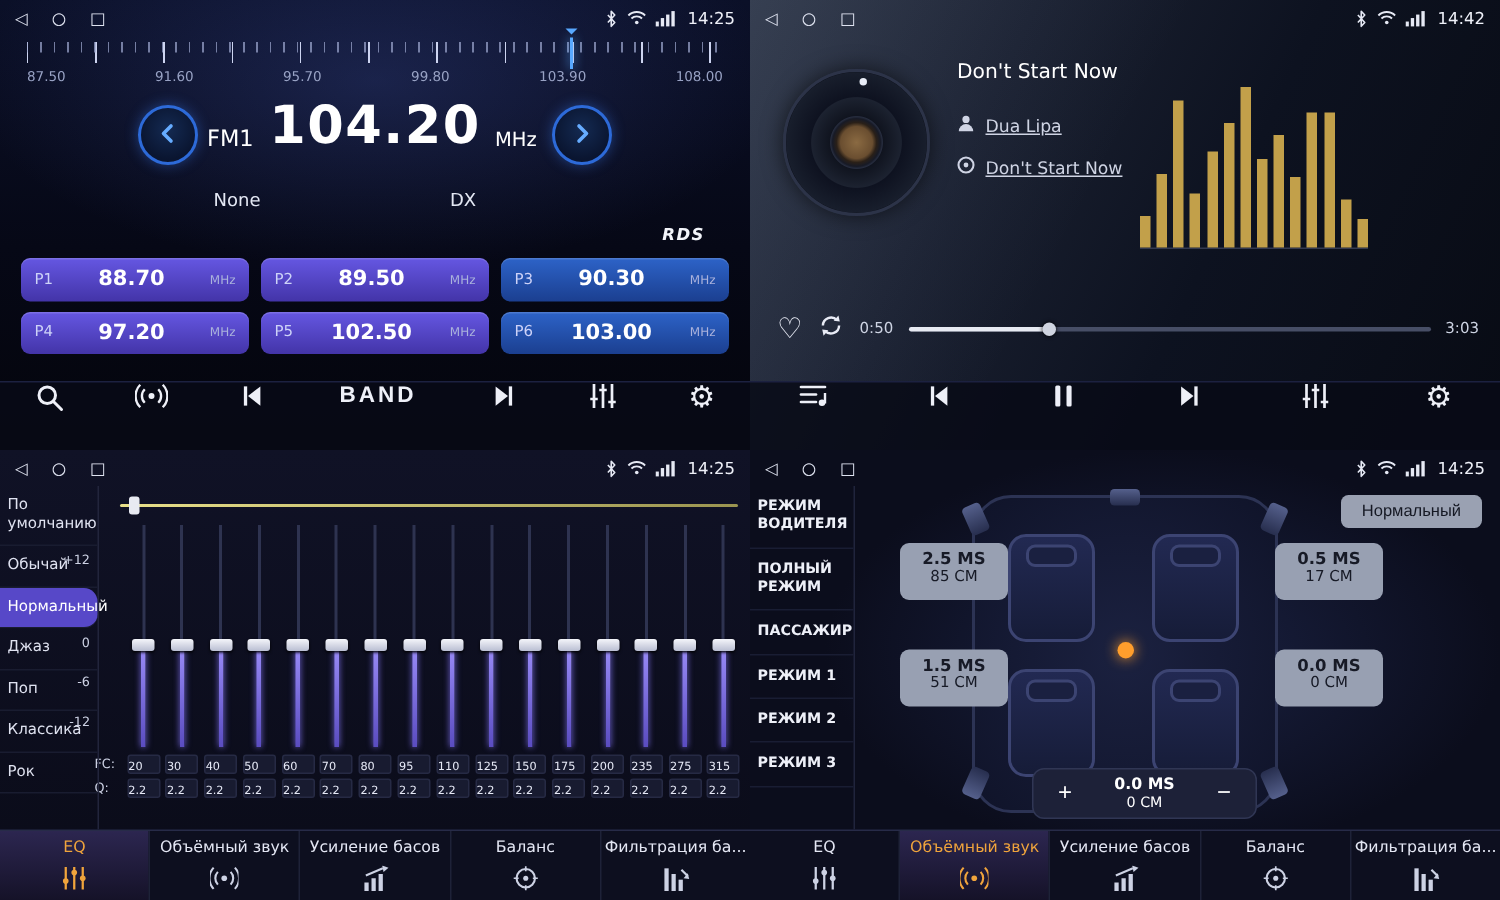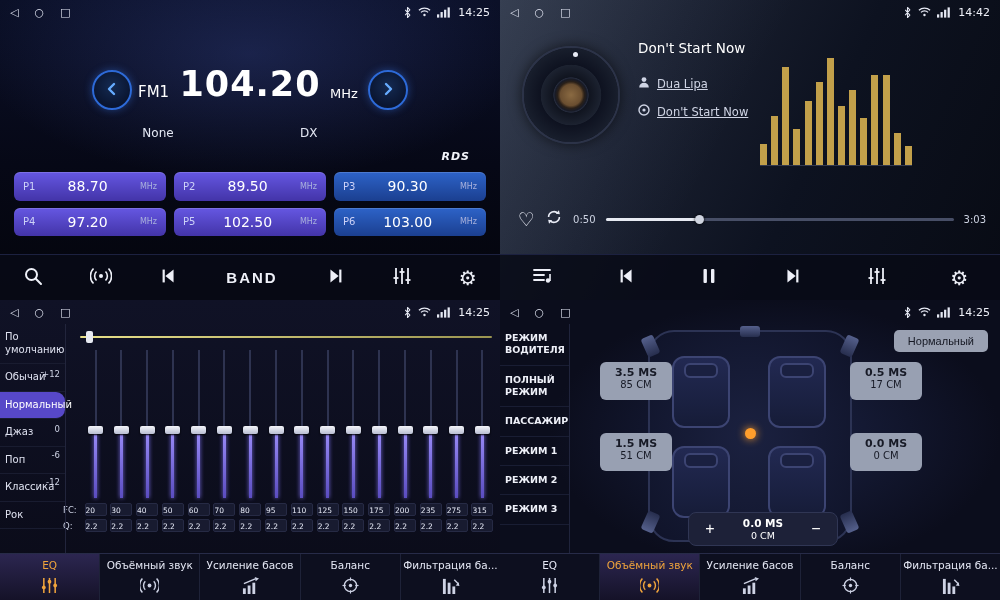--- a/index.html
+++ b/index.html
@@ -12,21 +12,21 @@
   
   .statusbar { position:absolute; top:0; left:0; right:0; height:24px; display:flex;
                justify-content:space-between; align-items:center; padding:0 10px; z-index:6; }
   .navkeys { display:flex; gap:16px; font-size:11px; color:#dfe3f0; }
   .navkey { cursor:pointer; }
   .statusicons { display:flex; align-items:center; gap:6px; color:#e6e9f4; }
   .sicon { display:flex; align-items:center; }
   .time { font-size:11px; color:#eef0f8; margin-left:2px; }
 
   .toolbar { position:absolute; left:0; right:0; bottom:0; height:46px; display:flex;
-             align-items:center; justify-content:space-around; background:rgba(8,10,22,.85);
+             align-items:flex-start; justify-content:space-around; background:rgba(8,10,22,.85);
              border-top:1px solid #1c2140; z-index:5; }
   .toolbar button { background:none; border:none; color:#eef0f8; cursor:pointer;
                     display:flex; align-items:center; justify-content:center; }
   .band-btn { font-size:15px; letter-spacing:2px; color:#fff; font-weight:bold; }
   .gear { font-size:20px; line-height:1; }
 
   .tabbar { position:absolute; left:0; right:0; bottom:0; height:47px; background:#0d0f1f;
             border-top:1px solid #272b48; display:flex; z-index:6; }
   .tab { flex:1; display:flex; flex-direction:column; align-items:center; border-right:1px solid #1e2238;
          padding-top:2px; cursor:pointer; min-width:0; }
@@ -66,21 +66,21 @@
   .dx { position:absolute; left:300px; top:126px; font-size:12px; color:#e4e8f4; }
   .rds { position:absolute; right:30px; top:150px; font-size:11px; font-style:italic; font-weight:700;
          letter-spacing:1px; color:#f2f4fa; }
   .presets { position:absolute; left:14px; right:14px; top:172px; height:64px; display:grid;
              grid-template-columns:repeat(3,1fr); grid-template-rows:repeat(2,1fr); gap:7px 8px; }
   .preset-btn { display:flex; align-items:center; justify-content:space-between; padding:0 9px;
       border-radius:6px; background:linear-gradient(180deg,#6557e2,#4334a8);
       box-shadow:inset 0 1px 0 rgba(255,255,255,.15); cursor:pointer; }
   .preset-btn.blue { background:linear-gradient(180deg,#2d63c8,#1b3f90); }
   .p-label { font-size:10px; color:#cdd2f8; }
-  .p-freq { font-size:14px; font-weight:400; color:#fff; }
+  .p-freq { font-size:14px; font-weight:700; color:#fff; }
   .p-unit { font-size:8px; color:#aab2dc; }
 
   
   #q-music { background:linear-gradient(115deg, #2a3140 0%, #1a2030 30%, #0d1220 60%, #080b14 100%); }
   #q-music::before { content:""; position:absolute; inset:0;
       background:linear-gradient(118deg, rgba(130,150,190,.14) 0%, transparent 45%); pointer-events:none; }
   .album { position:absolute; left:22px; top:46px; width:98px; height:98px; border-radius:50%;
       background:radial-gradient(circle at 50% 50%, #8a6a42 0%, #6a4e30 16%, #2a2018 20%, #171a26 24%,
         #262c3e 26%, #10141f 27%, #1c2230 45%, #0e1220 46%, #181e2c 70%, #0a0d16 71%, #141924 100%);
       border:2px solid #2c3348; box-shadow:0 0 14px rgba(0,0,0,.6); }
@@ -199,20 +199,32 @@
                 <rect x="3.8" y="5" width="2.4" height="6"></rect>
                 <rect x="7.6" y="2.5" width="2.4" height="8.5"></rect>
                 <rect x="11.4" y="0" width="2.4" height="11"></rect>
               </g>
             </svg>
           </span>
         <span class="time">14:25</span>
       </div>
     </header>
 
+    <div class="ruler">
+      <div class="ticks"></div>
+      <div class="needle"></div>
+      <div class="scale">
+        <span>87.50</span>
+        <span>91.60</span>
+        <span>95.70</span>
+        <span>99.80</span>
+        <span>103.90</span>
+        <span>108.00</span>
+      </div>
+    </div>
 
     <button class="freq-btn prev">
         <span><svg width="16" height="16" viewBox="0 0 16 16">
             <polyline points="10,3 5,8 10,13" fill="none" stroke="#66acff" stroke-width="2.4" stroke-linecap="round" stroke-linejoin="round"></polyline>
           </svg></span>
       </button>
     <span class="band-lbl">FM1</span>
     <div class="freq-big">104.20</div>
     <span class="mhz">MHz</span>
     <button class="freq-btn next">
@@ -860,21 +872,21 @@
                 <rect x="7" y="6" width="3" height="12"></rect>
                 <rect x="12" y="10" width="3" height="8"></rect>
               </g>
               <path d="M14 3l4.5 4.5" stroke="currentColor" stroke-width="1.5" fill="none"></path>
               <polygon points="19.5,9.5 15.5,9 18.5,5.5" fill="currentColor"></polygon>
             </svg>
           </div>
         </div>
       </footer>
   <div class="delay-box pos-fl">
-        <div class="delay-ms">3.5 MS</div>
+        <div class="delay-ms">2.5 MS</div>
         <div class="delay-cm">85 CM</div>
       </div>
       <div class="delay-box pos-fr">
         <div class="delay-ms">0.5 MS</div>
         <div class="delay-cm">17 CM</div>
       </div>
       <div class="delay-box pos-rl">
         <div class="delay-ms">1.5 MS</div>
         <div class="delay-cm">51 CM</div>
       </div>

